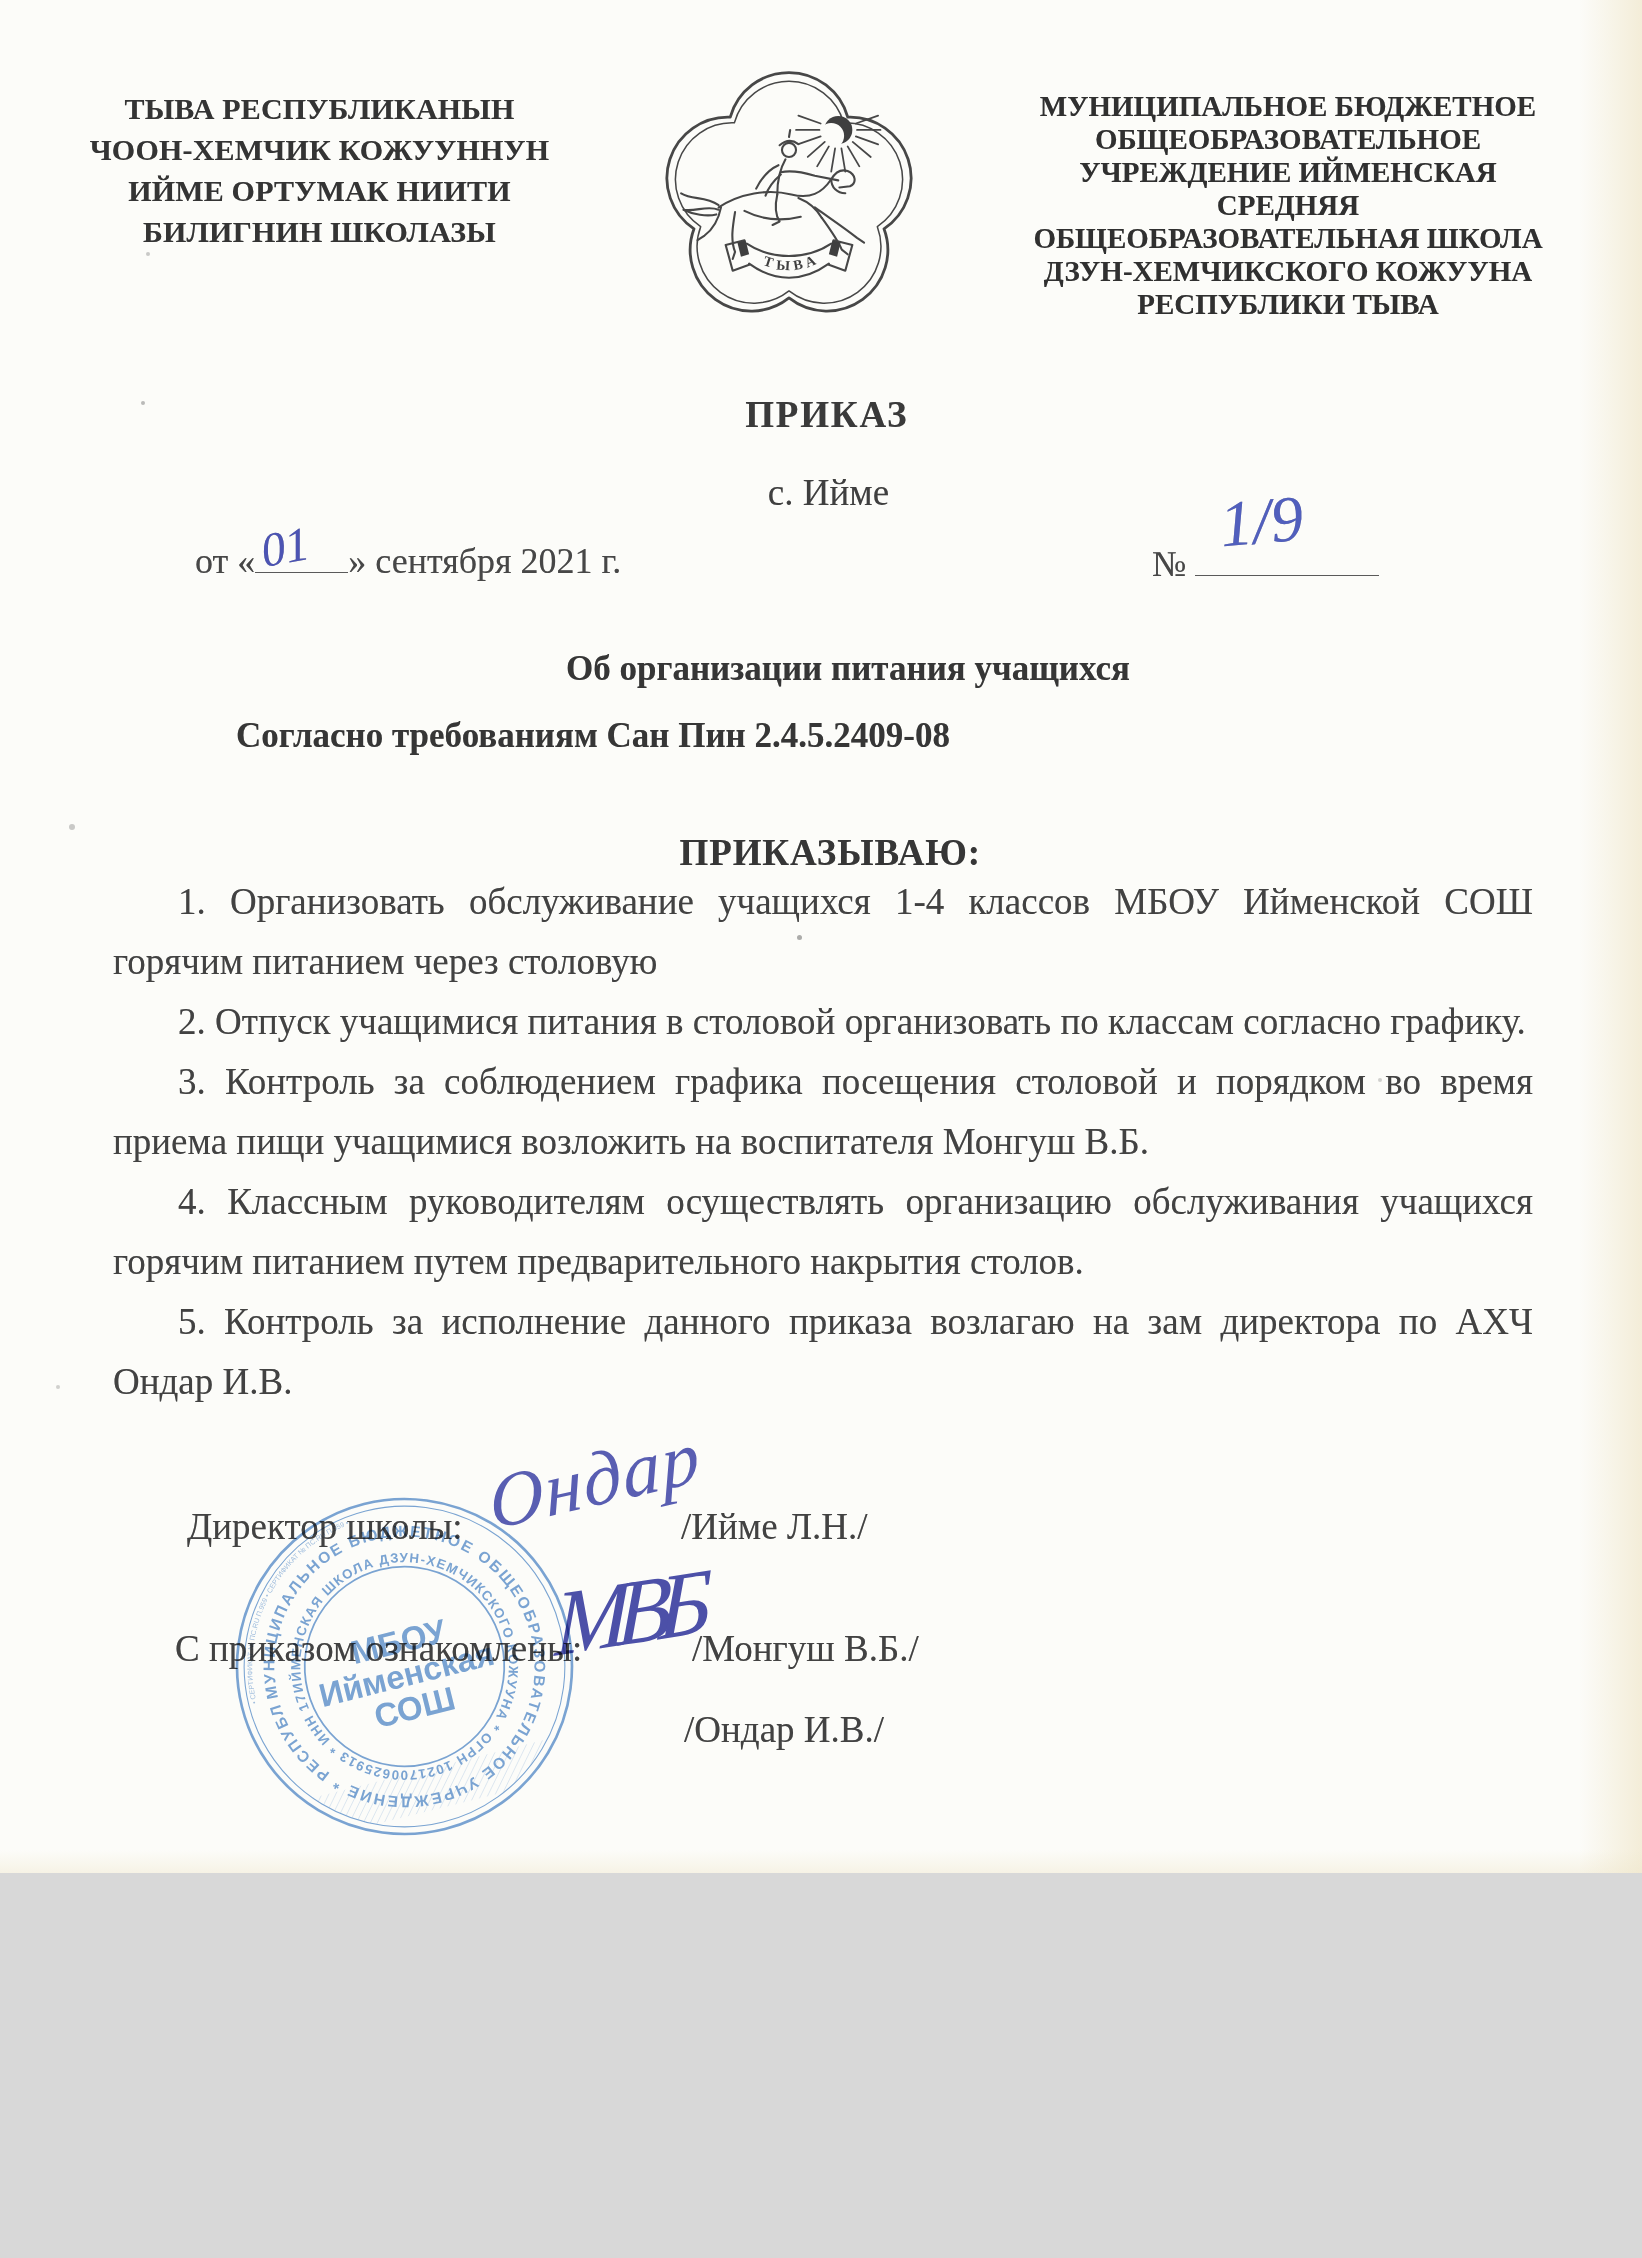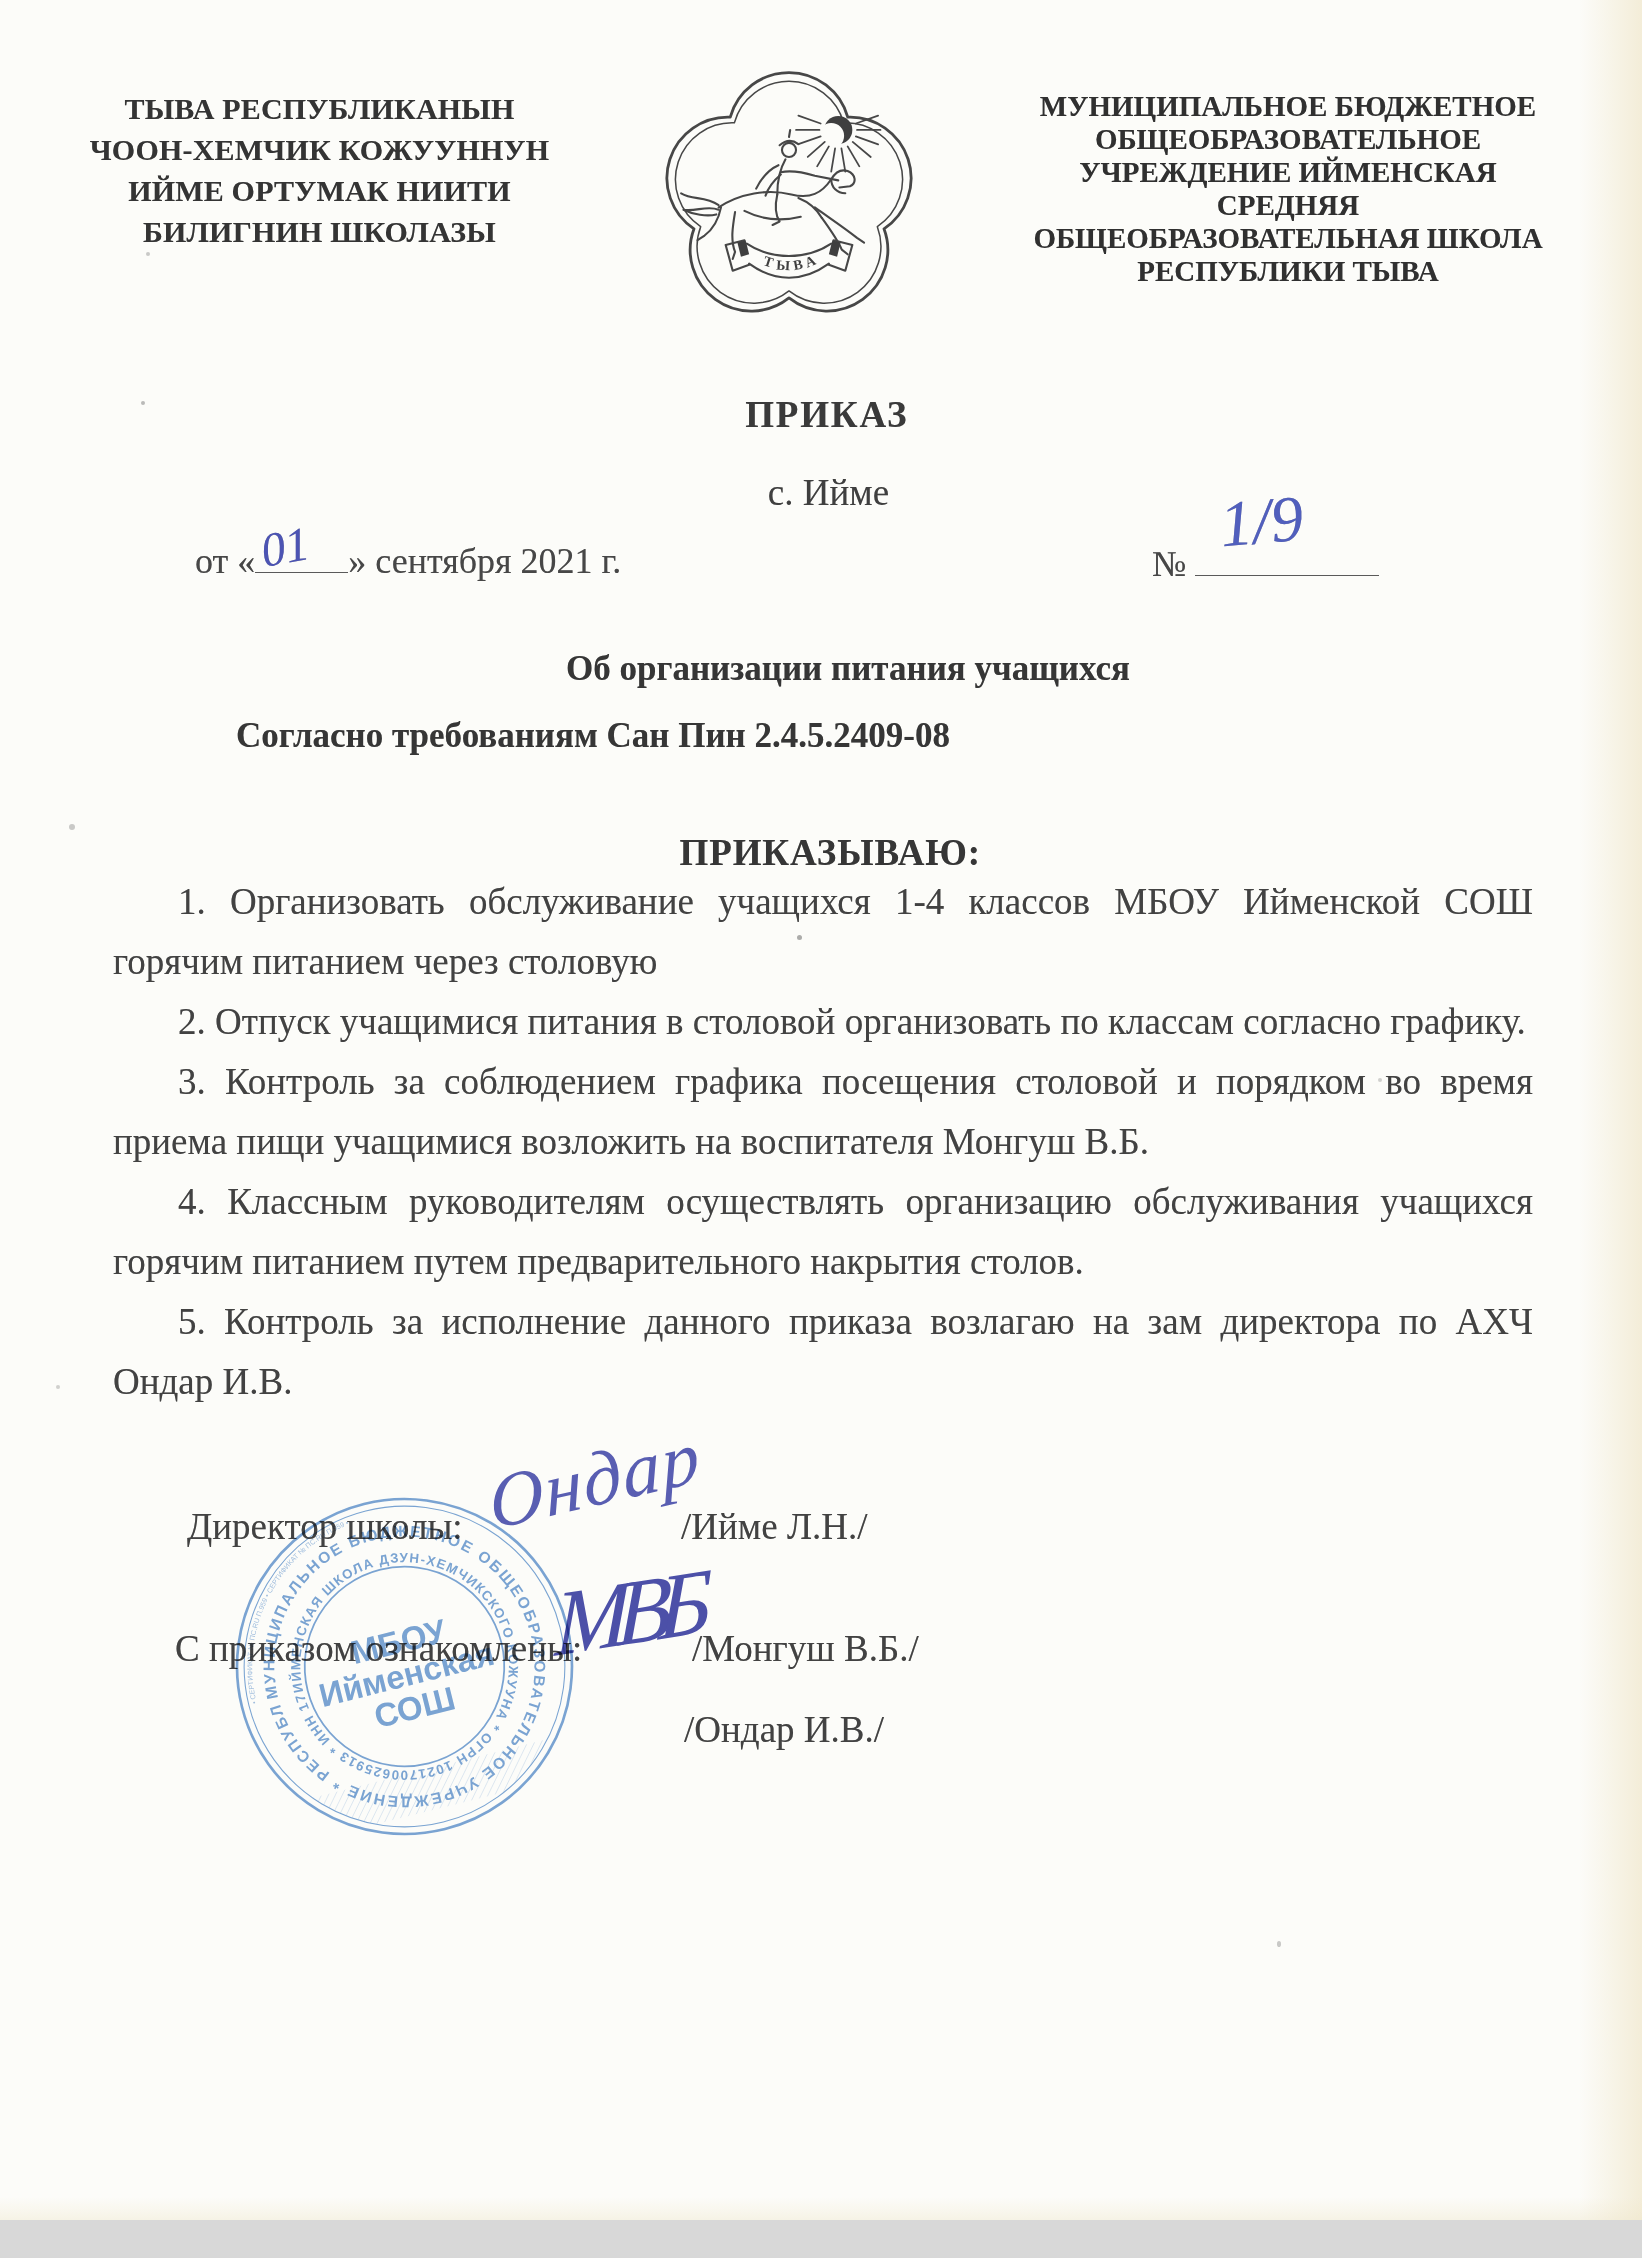--- a/index.html
+++ b/index.html
@@ -1,18 +1,18 @@
 <!DOCTYPE html>
 <html style="font-size:14px"><head>
 <meta charset="utf-8">
 <title>Приказ</title>
 <style>
   html,body{margin:0;padding:0;background:#d8d8d8;}
   .page{
-    position:relative;width:1643px;height:2220px;margin:0 auto;
+    position:relative;width:1643px;height:1873px;margin:0 auto;
     background:#fcfcf9;overflow:hidden;
     font-family:"Liberation Serif","DejaVu Serif",serif;
     color:#3f3f3f;
   }
   .soft{ text-shadow:0 0 0.5px rgba(80,80,80,.45); }
 
   
   .hdr-left{
     position:absolute;left:78px;top:88px;width:483px;
     text-align:center;font-weight:bold;font-size:30px;line-height:41px;
@@ -139,20 +139,21 @@
       </text>
     </g>
   </svg>
 
   <div class="hdr-right soft">
     <div>МУНИЦИПАЛЬНОЕ БЮДЖЕТНОЕ</div>
     <div>ОБЩЕОБРАЗОВАТЕЛЬНОЕ</div>
     <div>УЧРЕЖДЕНИЕ ИЙМЕНСКАЯ</div>
     <div>СРЕДНЯЯ</div>
     <div>ОБЩЕОБРАЗОВАТЕЛЬНАЯ ШКОЛА</div>
+    <div>ДЗУН-ХЕМЧИКСКОГО КОЖУУНА</div>
     <div>РЕСПУБЛИКИ ТЫВА</div>
   </div>
 
   <div class="doc-title soft">ПРИКАЗ</div>
   <div class="doc-place soft">с. Ийме</div>
 
   <div class="dateline soft">
     <span>от «</span><span class="blank date"><span class="hw hw-day">01</span></span><span>» сентября  2021 г.</span>
   </div>
   <div class="numline soft">

